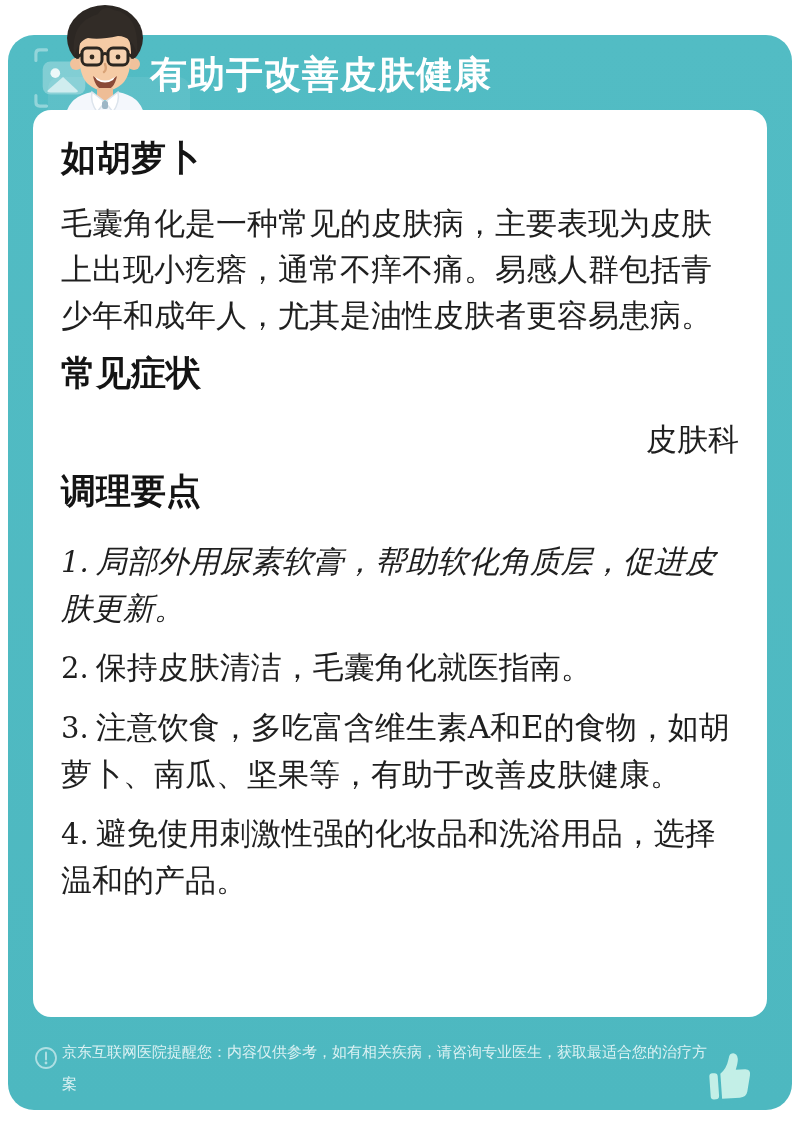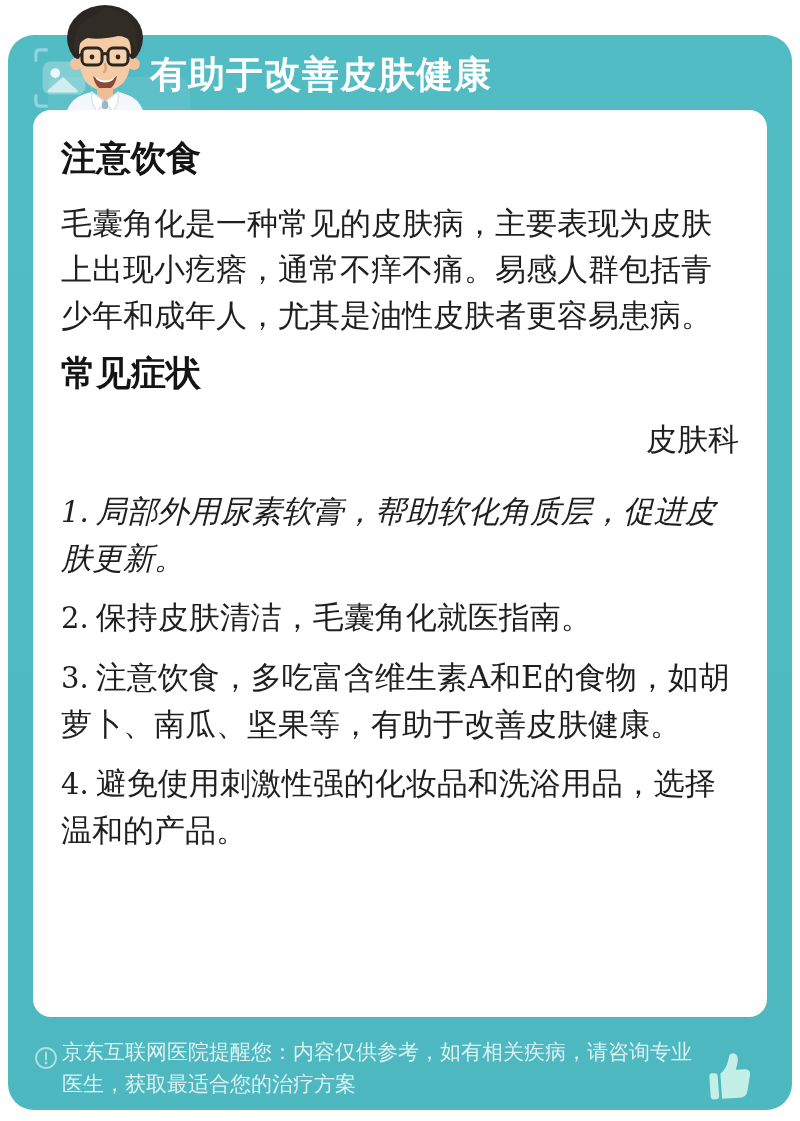--- a/index.html
+++ b/index.html
@@ -53,21 +53,21 @@
   .p-s2{margin-top:22px;text-align:right;}
   .list-item{margin-top:13px;}
   .list-item.first{margin-top:26px;font-style:italic;}
   .item-num{
     font-family:"DejaVu Serif",serif;
     font-size:29px;margin-right:7px;
   }
   
   .footer-disclaimer{
     position:absolute;left:62px;top:1036px;width:648px;z-index:1;
-    font-size:21px;line-height:32px;color:rgba(255,255,255,0.80);
+    font-size:15px;line-height:32px;color:rgba(255,255,255,0.80);
   }
   .info-icon{
     position:absolute;left:34px;top:1046px;width:24px;height:24px;z-index:1;
   }
   .thumb-icon{
     position:absolute;left:700px;top:1047px;width:56px;height:58px;z-index:1;
     transform:rotate(-4deg);cursor:pointer;
   }
 </style>
 </head>
@@ -120,26 +120,27 @@
     <path d="M14,112 Q18,94 40,90 L53,100 L66,90 Q88,94 92,112 Z" fill="#f4f7fc"></path>
     <path d="M40,90 L53,100 L45,110 Q38,100 40,90 Z" fill="#ffffff" stroke="#dce4ec" stroke-width="1.5"></path>
     <path d="M66,90 L53,100 L61,110 Q68,100 66,90 Z" fill="#ffffff" stroke="#dce4ec" stroke-width="1.5"></path>
     <rect x="50" y="99" width="6" height="8" rx="2" fill="#9db6c6"></rect>
   </svg>
 
   <div class="header-title">有助于改善皮肤健康</div>
 
   <div class="card">
 
-    <h2 class="section-heading h-s1">注意饮食</h2>
+    <h2 class="section-heading h-s1">如胡萝卜</h2>
     <p class="body-text p-s1">毛囊角化是一种常见的皮肤病，主要表现为皮肤上出现小疙瘩，通常不痒不痛。易感人群包括青少年和成年人，尤其是油性皮肤者更容易患病。</p>
 
     <h2 class="section-heading h-s2">常见症状</h2>
     <p class="body-text p-s2">皮肤科</p>
 
+    <h2 class="section-heading h-s3">调理要点</h2>
 
     <p class="body-text list-item first"><span class="item-num">1.</span><span>局部外用尿素软膏，帮助软化角质层，促进皮肤更新。</span></p>
     <p class="body-text list-item"><span class="item-num">2.</span><span>保持皮肤清洁，毛囊角化就医指南。</span></p>
     <p class="body-text list-item"><span class="item-num">3.</span><span>注意饮食，多吃富含维生素A和E的食物，如胡萝卜、南瓜、坚果等，有助于改善皮肤健康。</span></p>
     <p class="body-text list-item"><span class="item-num">4.</span><span>避免使用刺激性强的化妆品和洗浴用品，选择温和的产品。</span></p>
 
   </div>
 
   <svg class="info-icon" viewBox="0 0 24 24" aria-hidden="true">
     <circle cx="12" cy="12" r="10" fill="none" stroke="rgba(255,255,255,0.55)" stroke-width="1.8"></circle>

